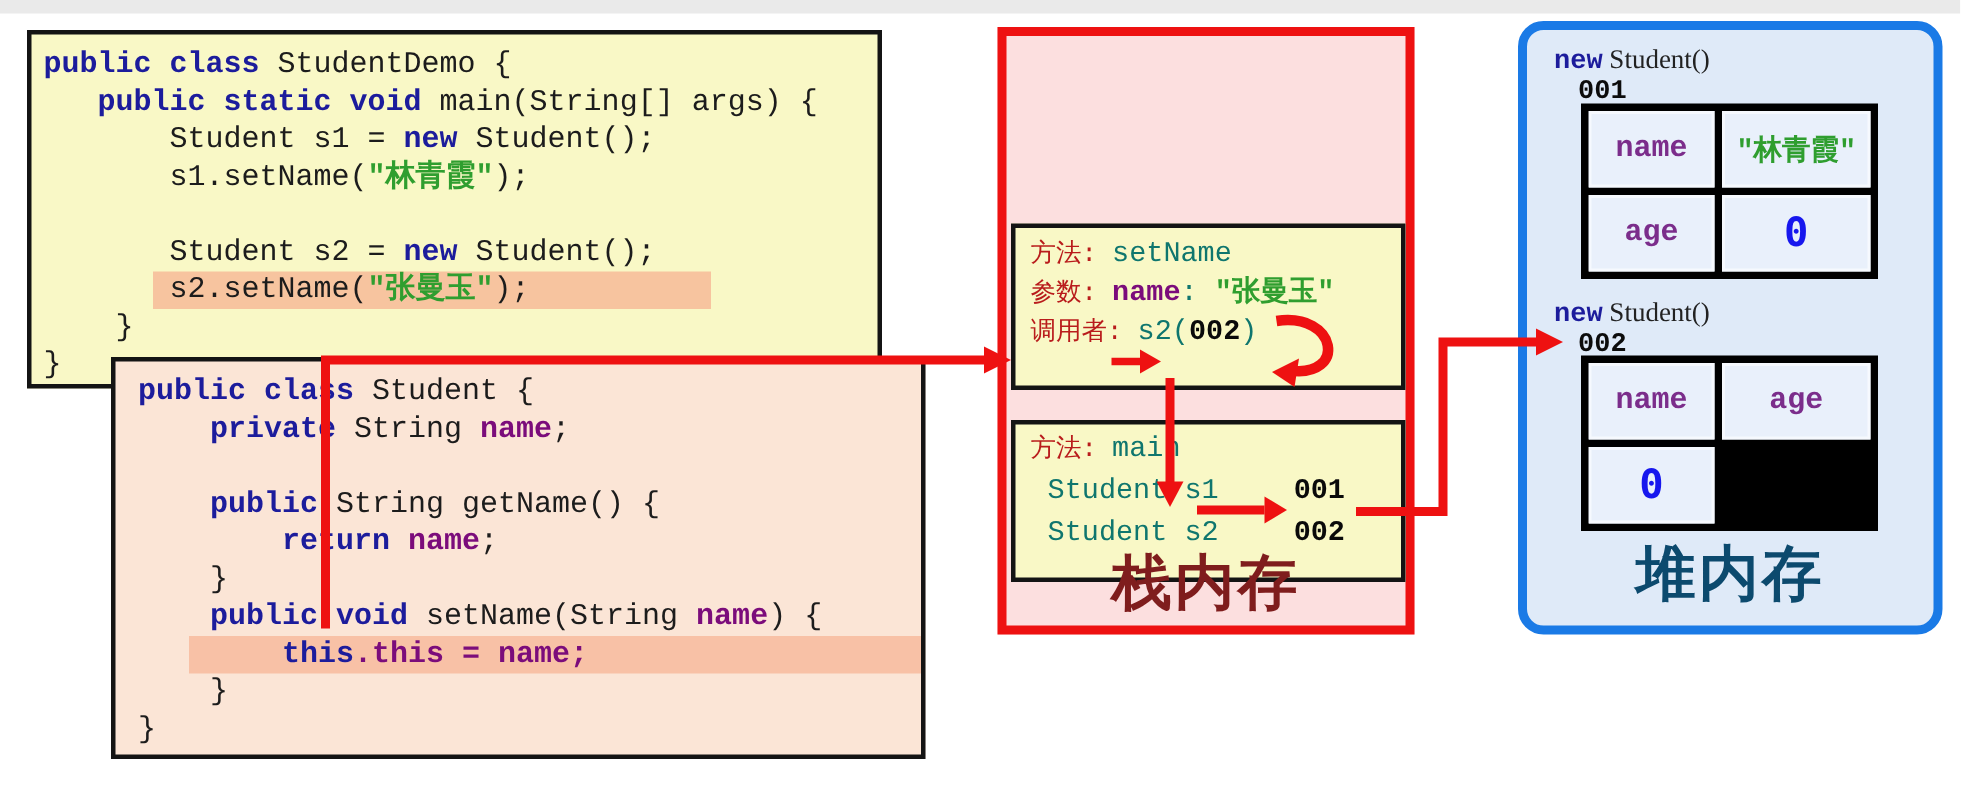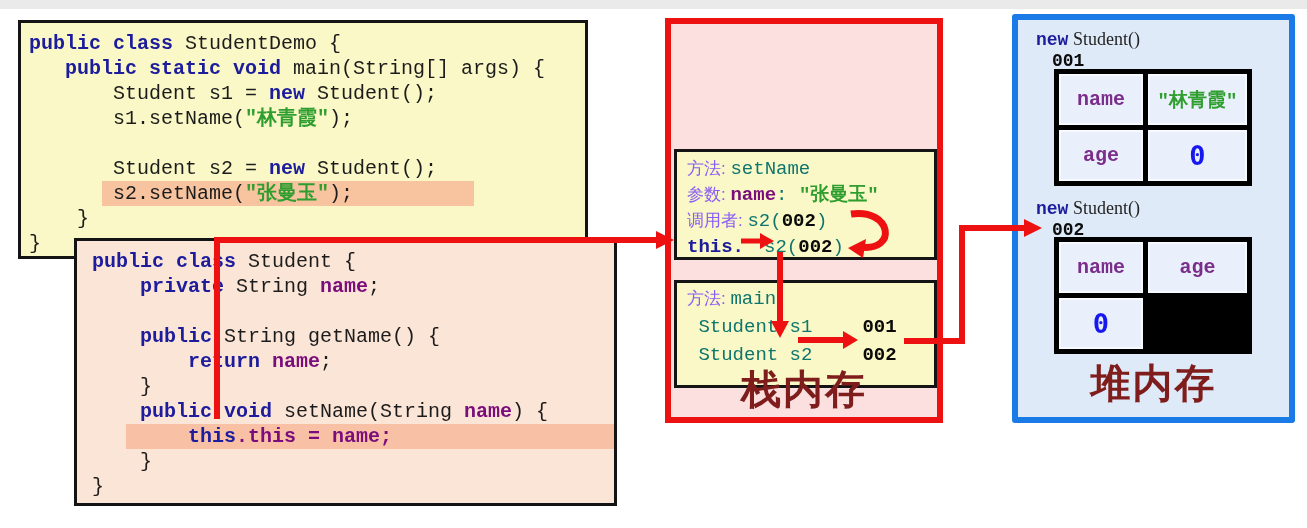--- a/index.html
+++ b/index.html
@@ -22,49 +22,49 @@
   
   #stack-panel{left:665px;top:18px;width:278px;height:405px;box-sizing:border-box;
                border:6px solid #ee1111;background:#fcdfdf;z-index:4;}
   .frame{position:absolute;left:3px;width:263px;background:#f9f8c6;border:3px solid #141414;
          box-sizing:border-box;padding:4px 0 0 10px;
          font-family:"Liberation Mono","DejaVu Sans Mono",monospace;font-size:19px;color:#141414;}
   #frame-setname{top:125px;height:111px;}
   #frame-main{top:256px;height:108px;padding-top:2px;}
   #frame-setname .cl{line-height:26px;height:26px;}
   #frame-main .cl{line-height:28px;height:28px;}
-  .tk.lbl{font-family:Liberation Sans, sans-serif;font-size:17px;color:#8b5cf6;}
+  .tk.lbl{font-family:Liberation Mono, monospace;font-size:17px;color:#b91c1c;}
   .tk.mon{color:#0f766e;}
   .tk.bb{color:#0a0a0a;font-weight:bold;}
   .tk.kwb{color:#1c1c9c;font-weight:bold;}
   .tk.gap{display:inline-block;width:20px;}
   .tk.gap60{display:inline-block;width:50px;}
   .panel-title{position:absolute;left:0;width:100%;text-align:center;font-weight:bold;
                font-size:40px;letter-spacing:2px;line-height:1;}
   #stack-title{bottom:8px;color:#7f1d1d;}
   
   #heap-panel{left:1012px;top:14px;width:283px;height:409px;box-sizing:border-box;
-              border:6px solid #1a7ae6;border-radius:3px;background:#dfeaf8;z-index:4;}
+              border:6px solid #1a7ae6;border-radius:17px;background:#dfeaf8;z-index:4;}
   .obj-header{position:absolute;left:18px;font-size:18px;color:#222;
               font-family:"Liberation Serif","DejaVu Serif",serif;}
   .obj-header .kwb2{font-family:"Liberation Mono","DejaVu Sans Mono",monospace;
               color:#1c1c9c;font-weight:bold;font-size:18px;}
   .obj-id{position:absolute;left:34px;font-family:"Liberation Mono","DejaVu Sans Mono",monospace;
           font-weight:bold;font-size:18px;color:#0c0c0c;}
   .htable{position:absolute;left:36px;width:198px;height:117px;box-sizing:border-box;
           background:#000;padding:5px;display:grid;grid-template-columns:84px 1fr;
           grid-template-rows:1fr 1fr;gap:5px;}
   .hcell{background:#e9f0fb;display:flex;align-items:center;justify-content:center;
          box-shadow:inset 0 0 0 2px #f6f9fe;font-family:Liberation Mono, monospace;}
   .hlabel{font-family:"Liberation Mono","DejaVu Sans Mono",monospace;font-weight:600;
           font-size:20px;color:#7b2d8b;}
   .v-str{font-size:19px;font-weight:600;color:#2f9e2f;}
   .v-zero{font-family:"DejaVu Sans Mono",monospace;font-size:27px;font-weight:600;color:#1717ee;}
   .v-null{font-family:"Liberation Sans","DejaVu Sans",sans-serif;font-size:27px;color:#ee2020;}
-  #heap-title{bottom:14px;color:#7f1d1d;}
+  #heap-title{bottom:14px;color:#0c4a6e;}
   
   #top-strip{left:0;top:0;width:1307px;height:9px;background:#eaeaea;z-index:1;}
   #arrow-layer{left:0;top:0;width:1307px;height:528px;z-index:10;pointer-events:none;}
 </style>
 </head>
 <body>
 
 <div id="canvas">
 
   <div id="top-strip" class="abs"></div>
@@ -92,21 +92,20 @@
       <div class="cl hl2"><span class="tk pl">        </span><span class="tk kw">this</span><span class="tk var">.this = name;</span></div>
       <div class="cl"><span class="tk pl">    }</span></div>
       <div class="cl"><span class="tk pl">}</span></div>
     </div>
 
   <div id="stack-panel" class="abs">
     <div id="frame-setname" class="frame">
         <div class="cl"><span class="tk lbl">方法: </span><span class="tk mon">setName</span></div>
         <div class="cl"><span class="tk lbl">参数: </span><span class="tk var">name</span><span class="tk mon">: </span><span class="tk str">"张曼玉"</span></div>
         <div class="cl"><span class="tk lbl">调用者: </span><span class="tk mon">s2(</span><span class="tk bb">002</span><span class="tk mon">)</span></div>
-        <div class="cl"><span class="tk kwb">this.</span><span class="tk gap"></span><span class="tk mon">s2(</span><span class="tk bb">002</span><span class="tk mon">)</span></div>
       </div>
     <div id="frame-main" class="frame">
         <div class="cl"><span class="tk lbl">方法: </span><span class="tk mon">main</span></div>
         <div class="cl"><span class="tk mon"> Student s1</span><span class="tk gap60"></span><span class="tk bb">001</span></div>
         <div class="cl"><span class="tk mon"> Student s2</span><span class="tk gap60"></span><span class="tk bb">002</span></div>
       </div>
     <div id="stack-title" class="panel-title">栈内存</div>
   </div>
 
   <div id="heap-panel" class="abs">

